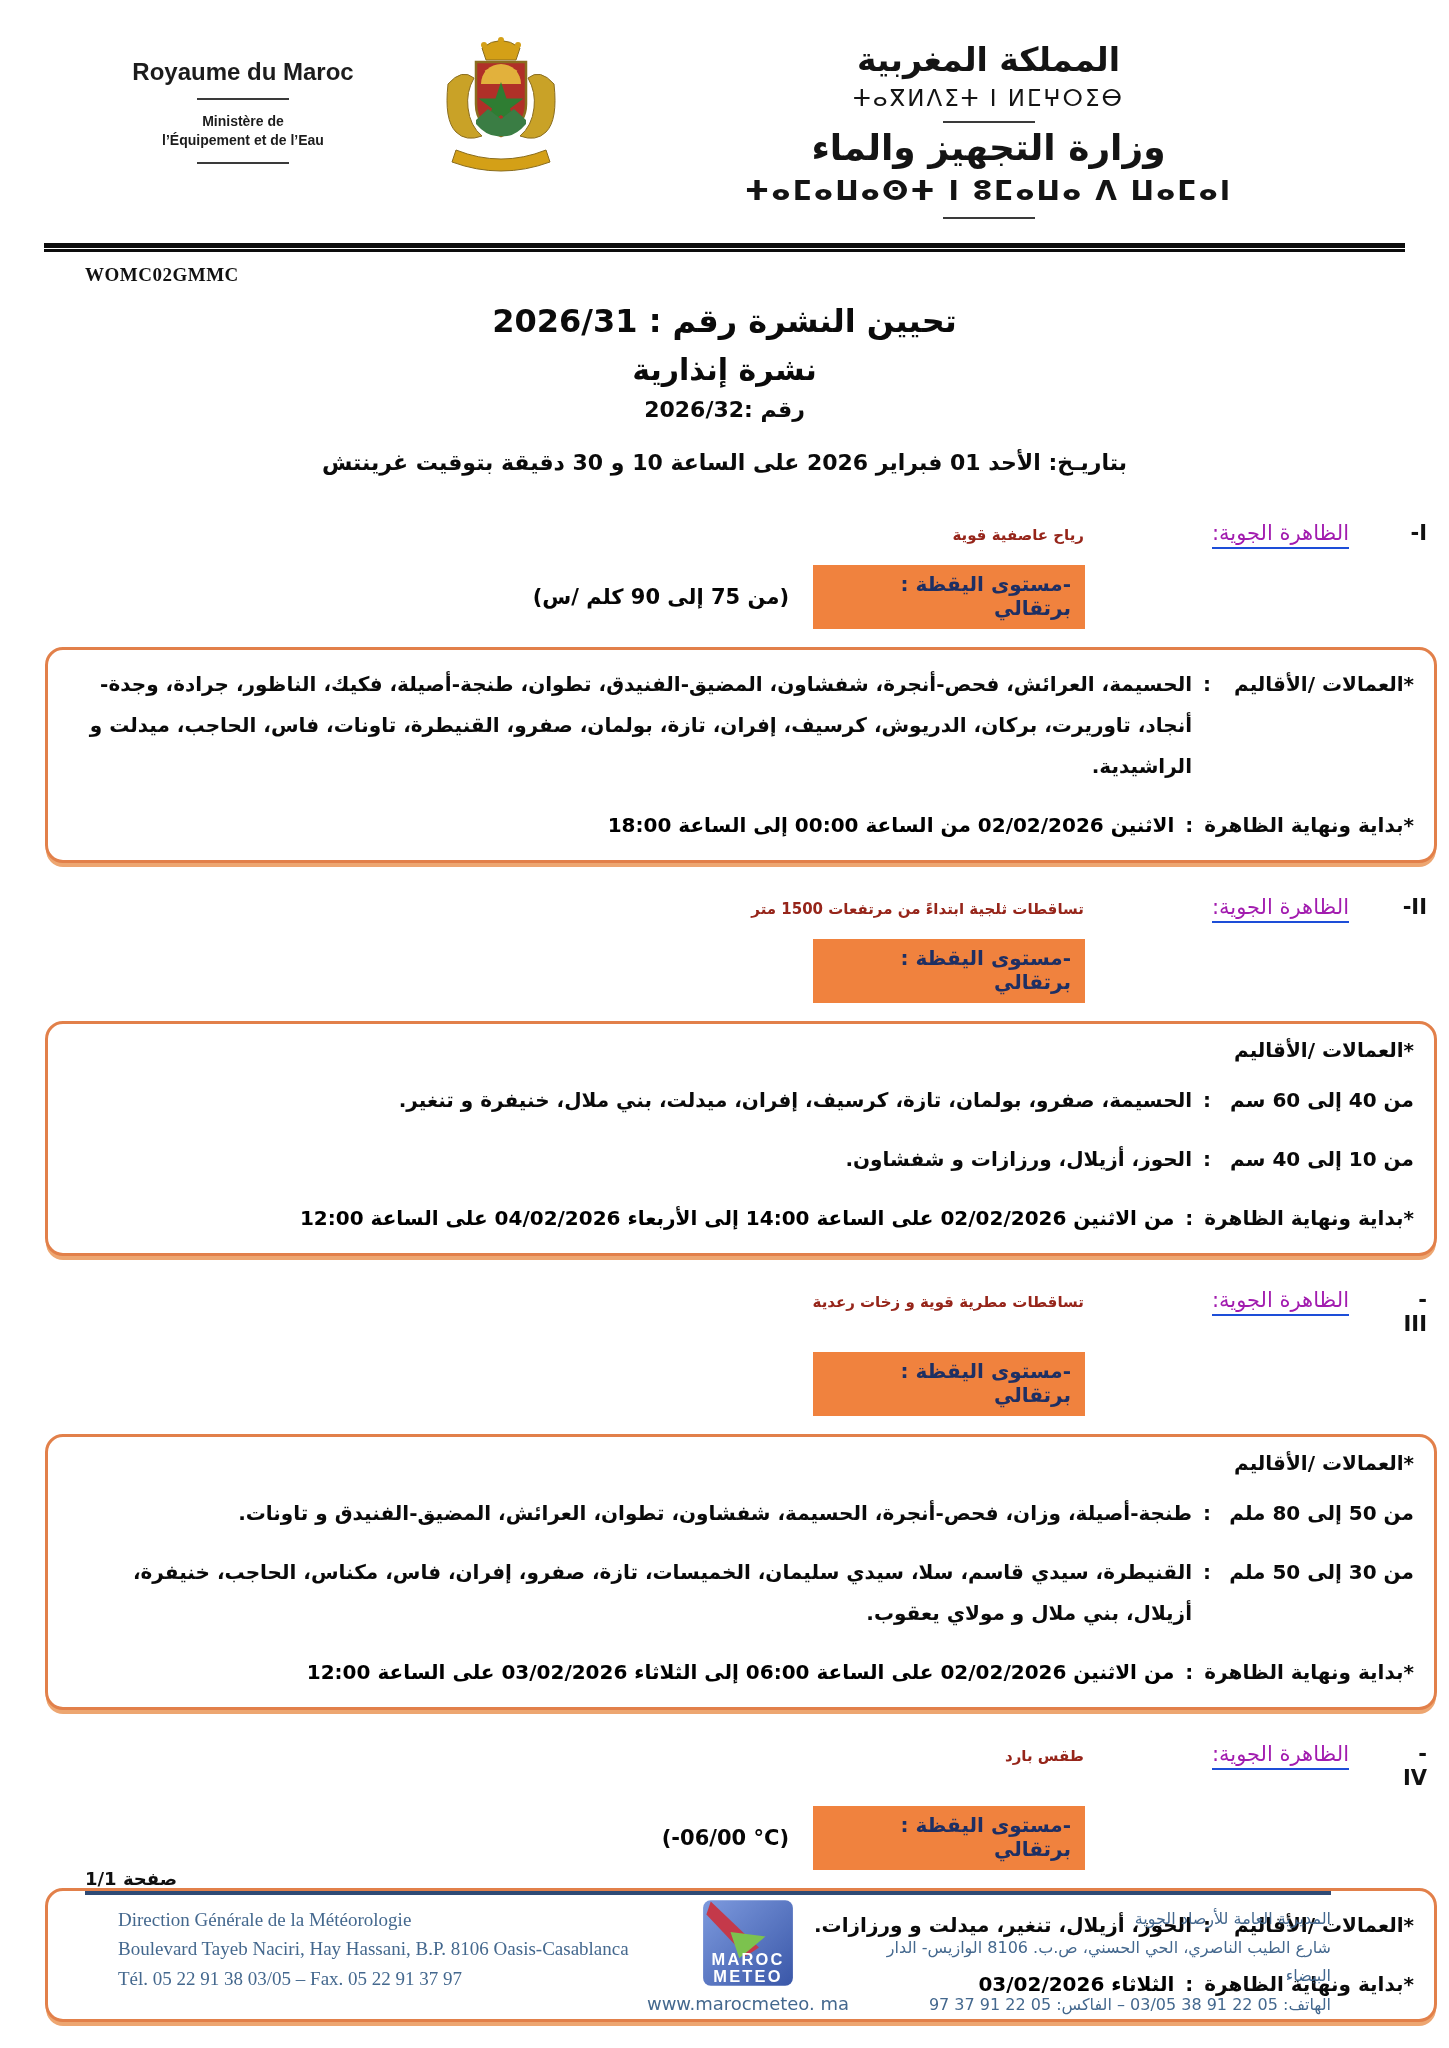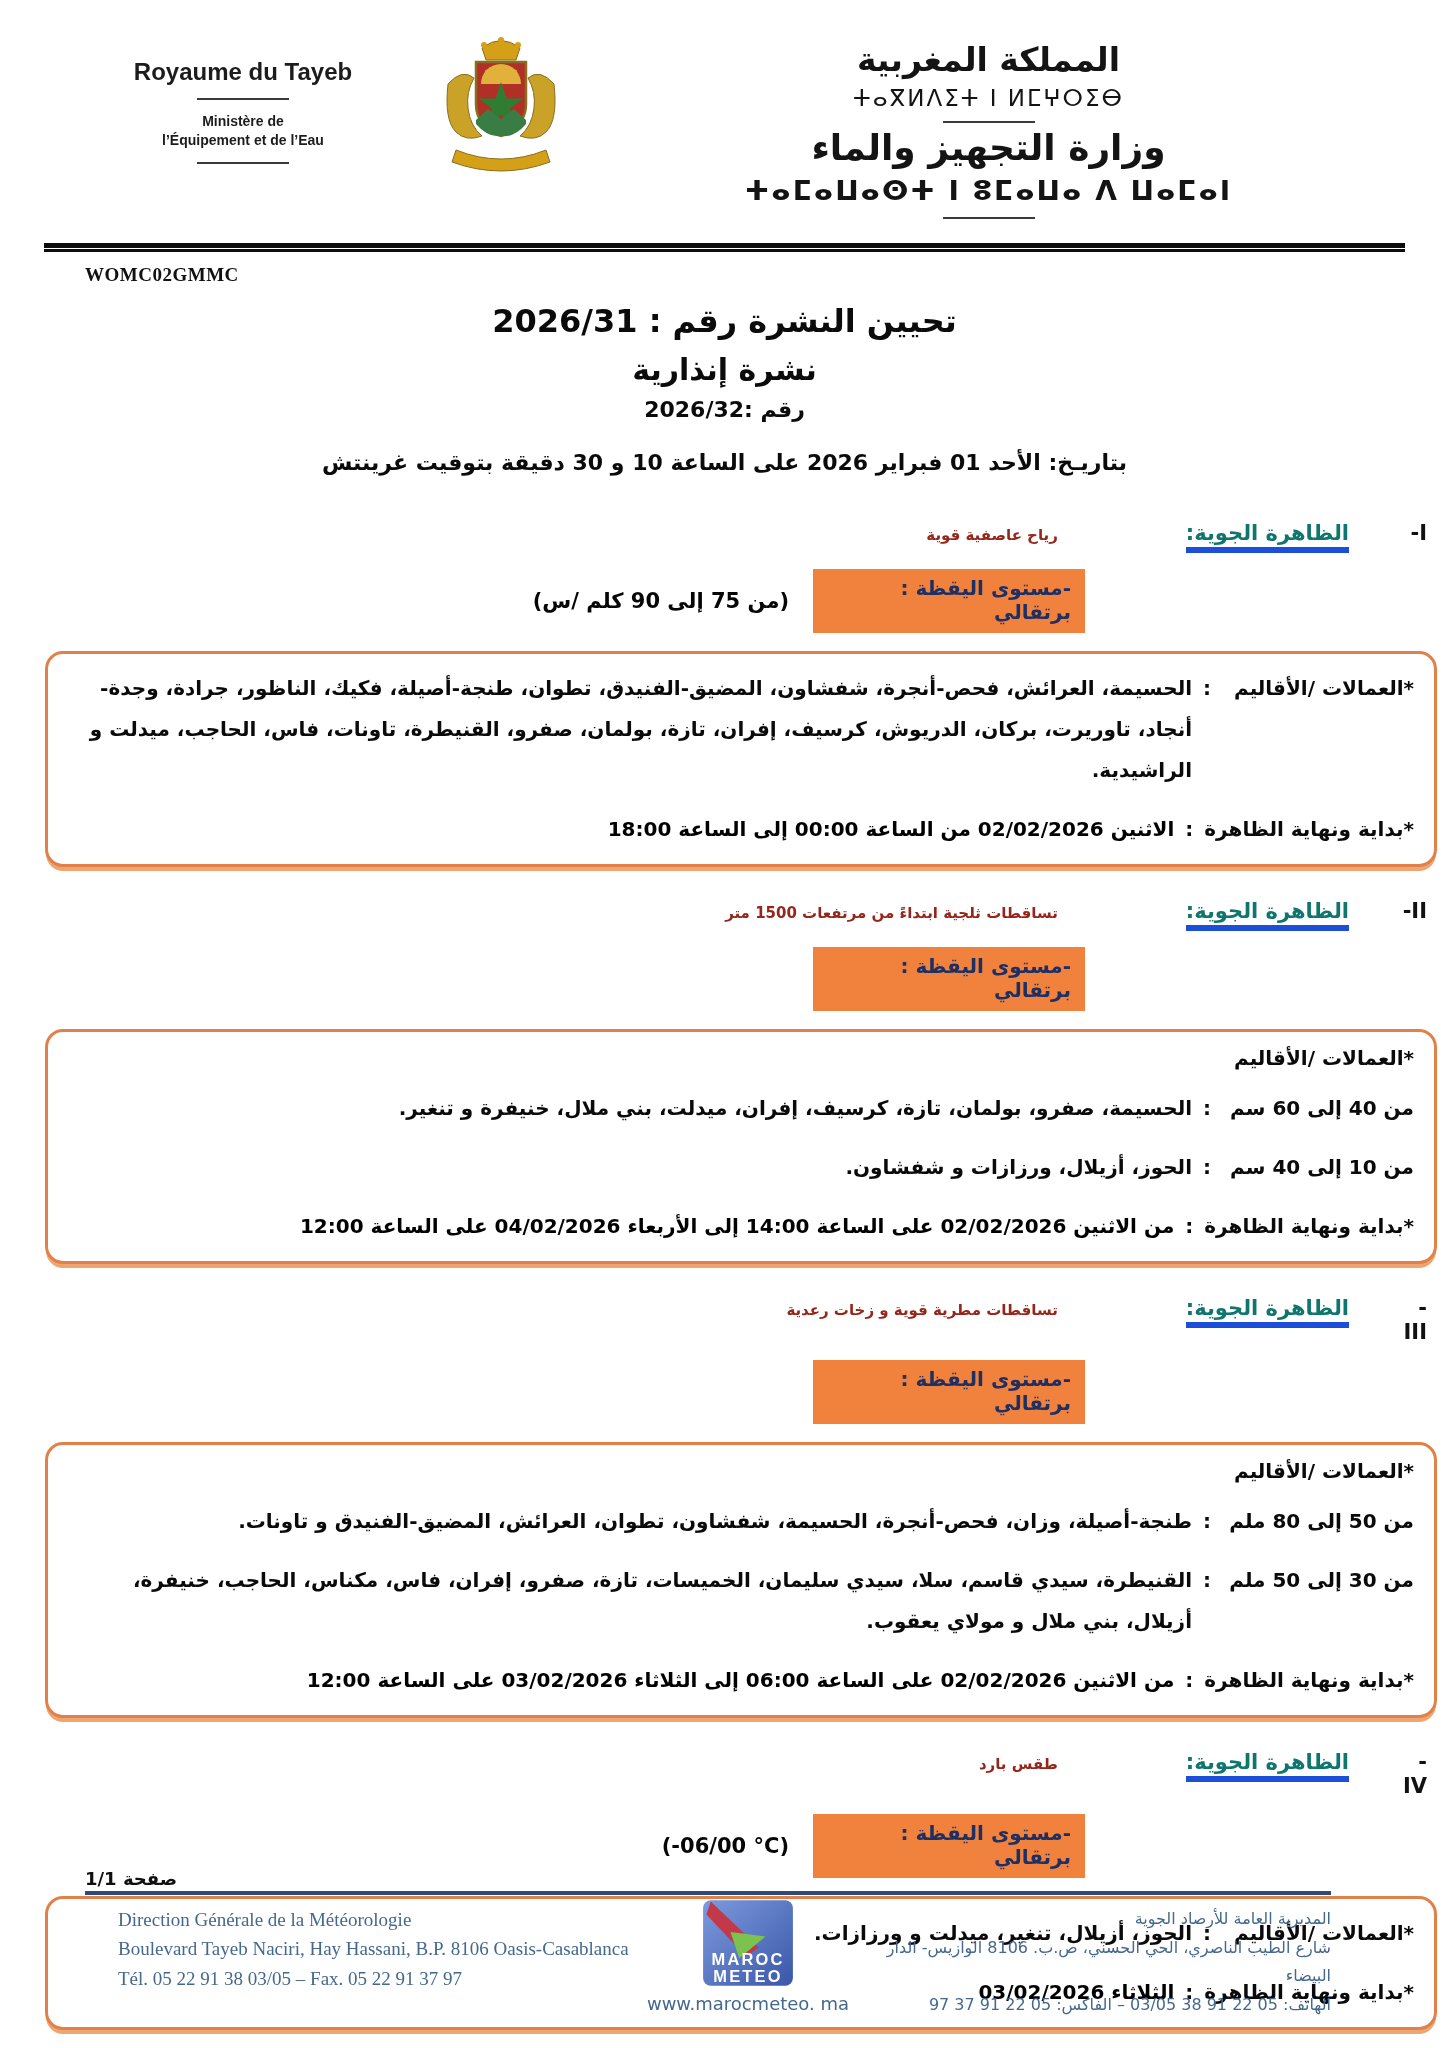--- a/index.html
+++ b/index.html
@@ -34,22 +34,22 @@
   .t-type   { font-size:30px; font-weight:bold; margin-top:12px; }
   .t-number { font-size:22px; font-weight:bold; margin-top:10px; }
   .t-date   { font-size:22px; font-weight:bold; margin-top:28px; }
   
   .section { direction:rtl; margin:0 12px 0 45px; }
   .phenom-line { display:flex; align-items:baseline; padding-right:10px; }
   .sec1 .phenom-line { margin-top:46px; }
   .secn .phenom-line { margin-top:32px; }
   .numeral { width:78px; font-size:21px; font-weight:bold; color:#111;
              direction:ltr; unicode-bidi:bidi-override; text-align:right; padding-left:48px; }
-  .phenom-label { font-size:21px; font-weight:bold; color:#0f766e;
-                  border-bottom:6px solid #1d4ed8; padding-bottom:2px; }
+  .phenom-label { font-size:21px; font-weight:normal; color:#a21caf;
+                  border-bottom:2px solid #1d4ed8; padding-bottom:2px; }
   .phenom-value { font-size:15px; font-weight:bold; color:#96251a; margin-right:128px; }
   .vigilance-line { display:flex; align-items:center; margin:16px 352px 0 0; }
   .vigilance-badge { background:#f0823e; color:#1e2f63; font-weight:bold; font-size:20px;
                      width:272px; padding:7px 14px 9px; text-align:right; }
   .vigilance-extra { font-size:21px; font-weight:bold; color:#060606; margin-right:24px; white-space:nowrap; }
   .ltr { direction:ltr; unicode-bidi:embed; display:inline-block; }
   
   .info-box { border:3px solid #e2804a; border-radius:18px; margin-top:18px;
               padding:14px 20px 14px 16px;
               box-shadow:0 5px 0 -1px #eda671; background:#fff; }
@@ -69,21 +69,21 @@
   .f-site { font-size:18px; color:#44688e; margin-top:2px; font-family:"DejaVu Sans", sans-serif; }
   .f-right { flex:1; direction:rtl; text-align:right; font-size:16px; color:#44688e; line-height:1.8; }
 </style>
 </head>
 <body>
 
 <div class="page">
 
   <div class="header">
     <div class="hdr-left">
-      <div class="kingdom">Royaume du Tayeb</div>
+      <div class="kingdom">Royaume du Maroc</div>
       <div class="mini-rule"></div>
       <div class="ministry">
         <div>Ministère de</div>
         <div>l’Équipement et de l’Eau</div>
       </div>
       <div class="mini-rule"></div>
     </div>
 
     <div class="coa-wrap">
       <svg width="126" height="152" viewBox="0 0 126 152">

